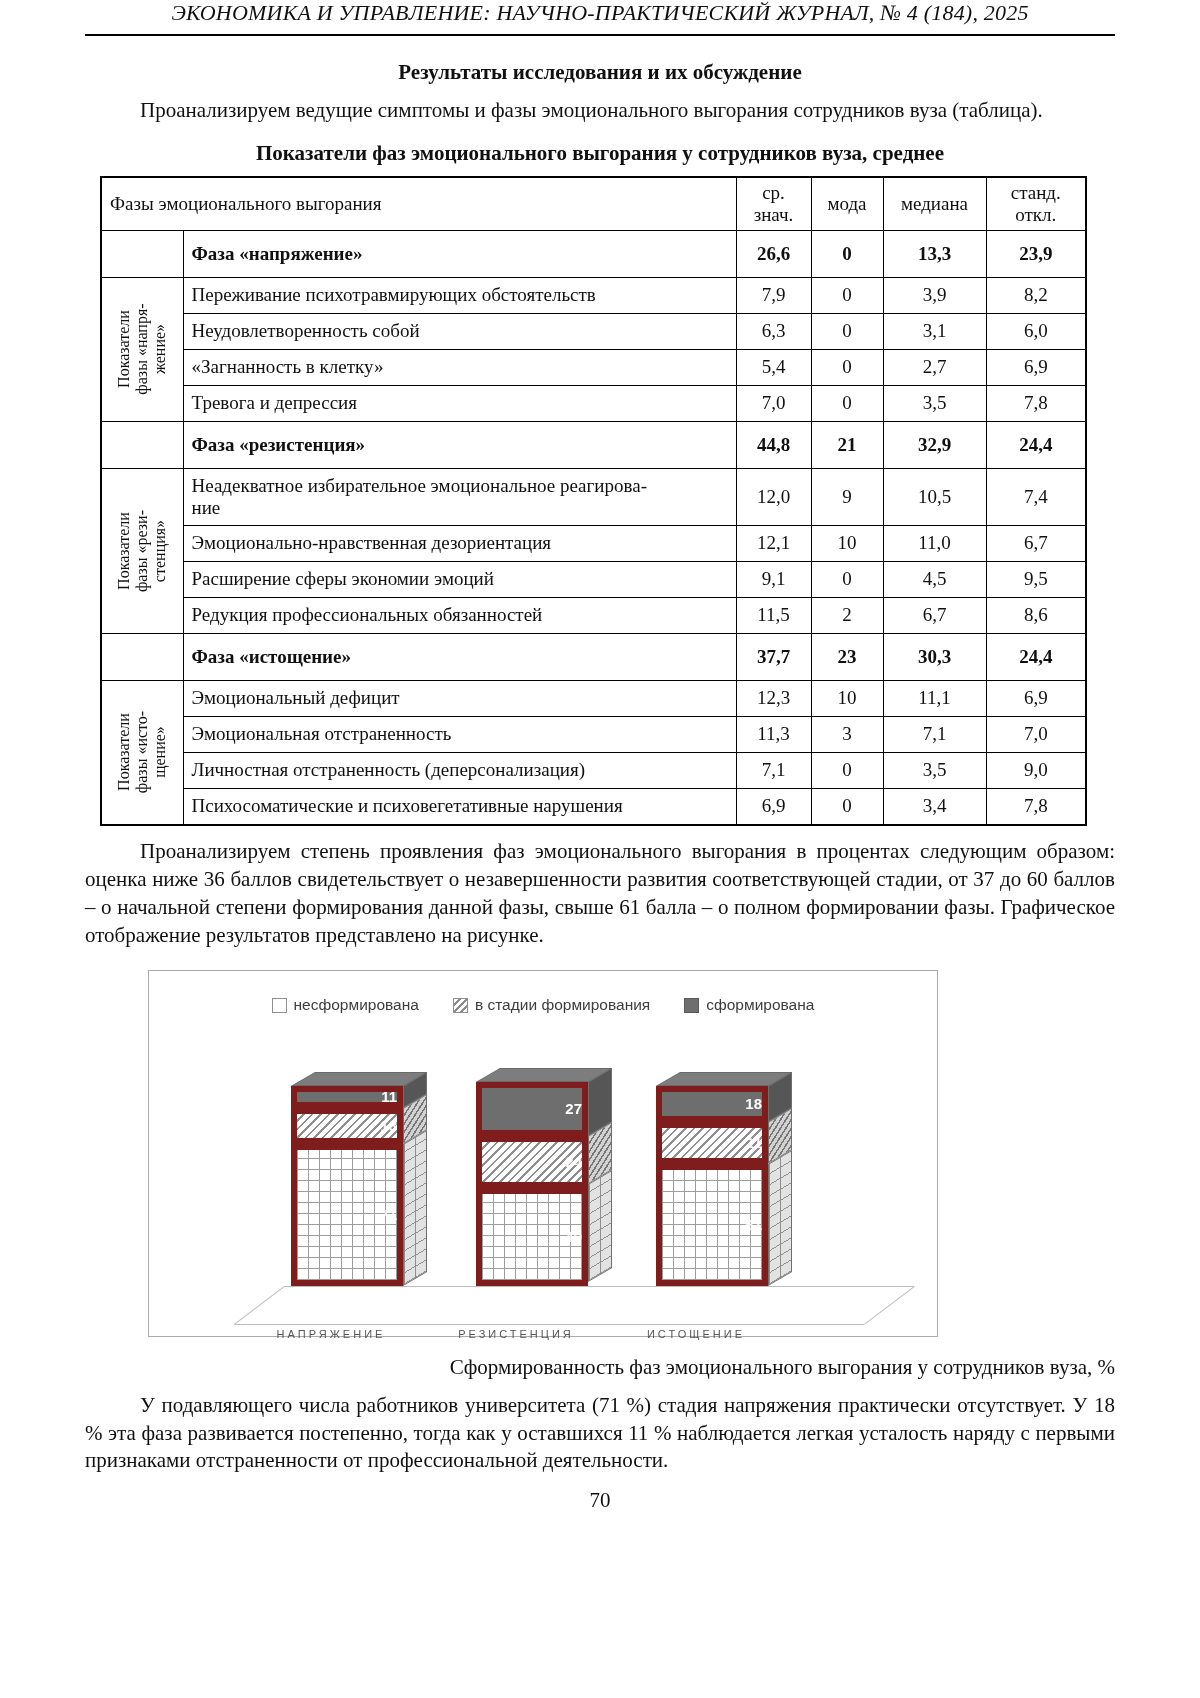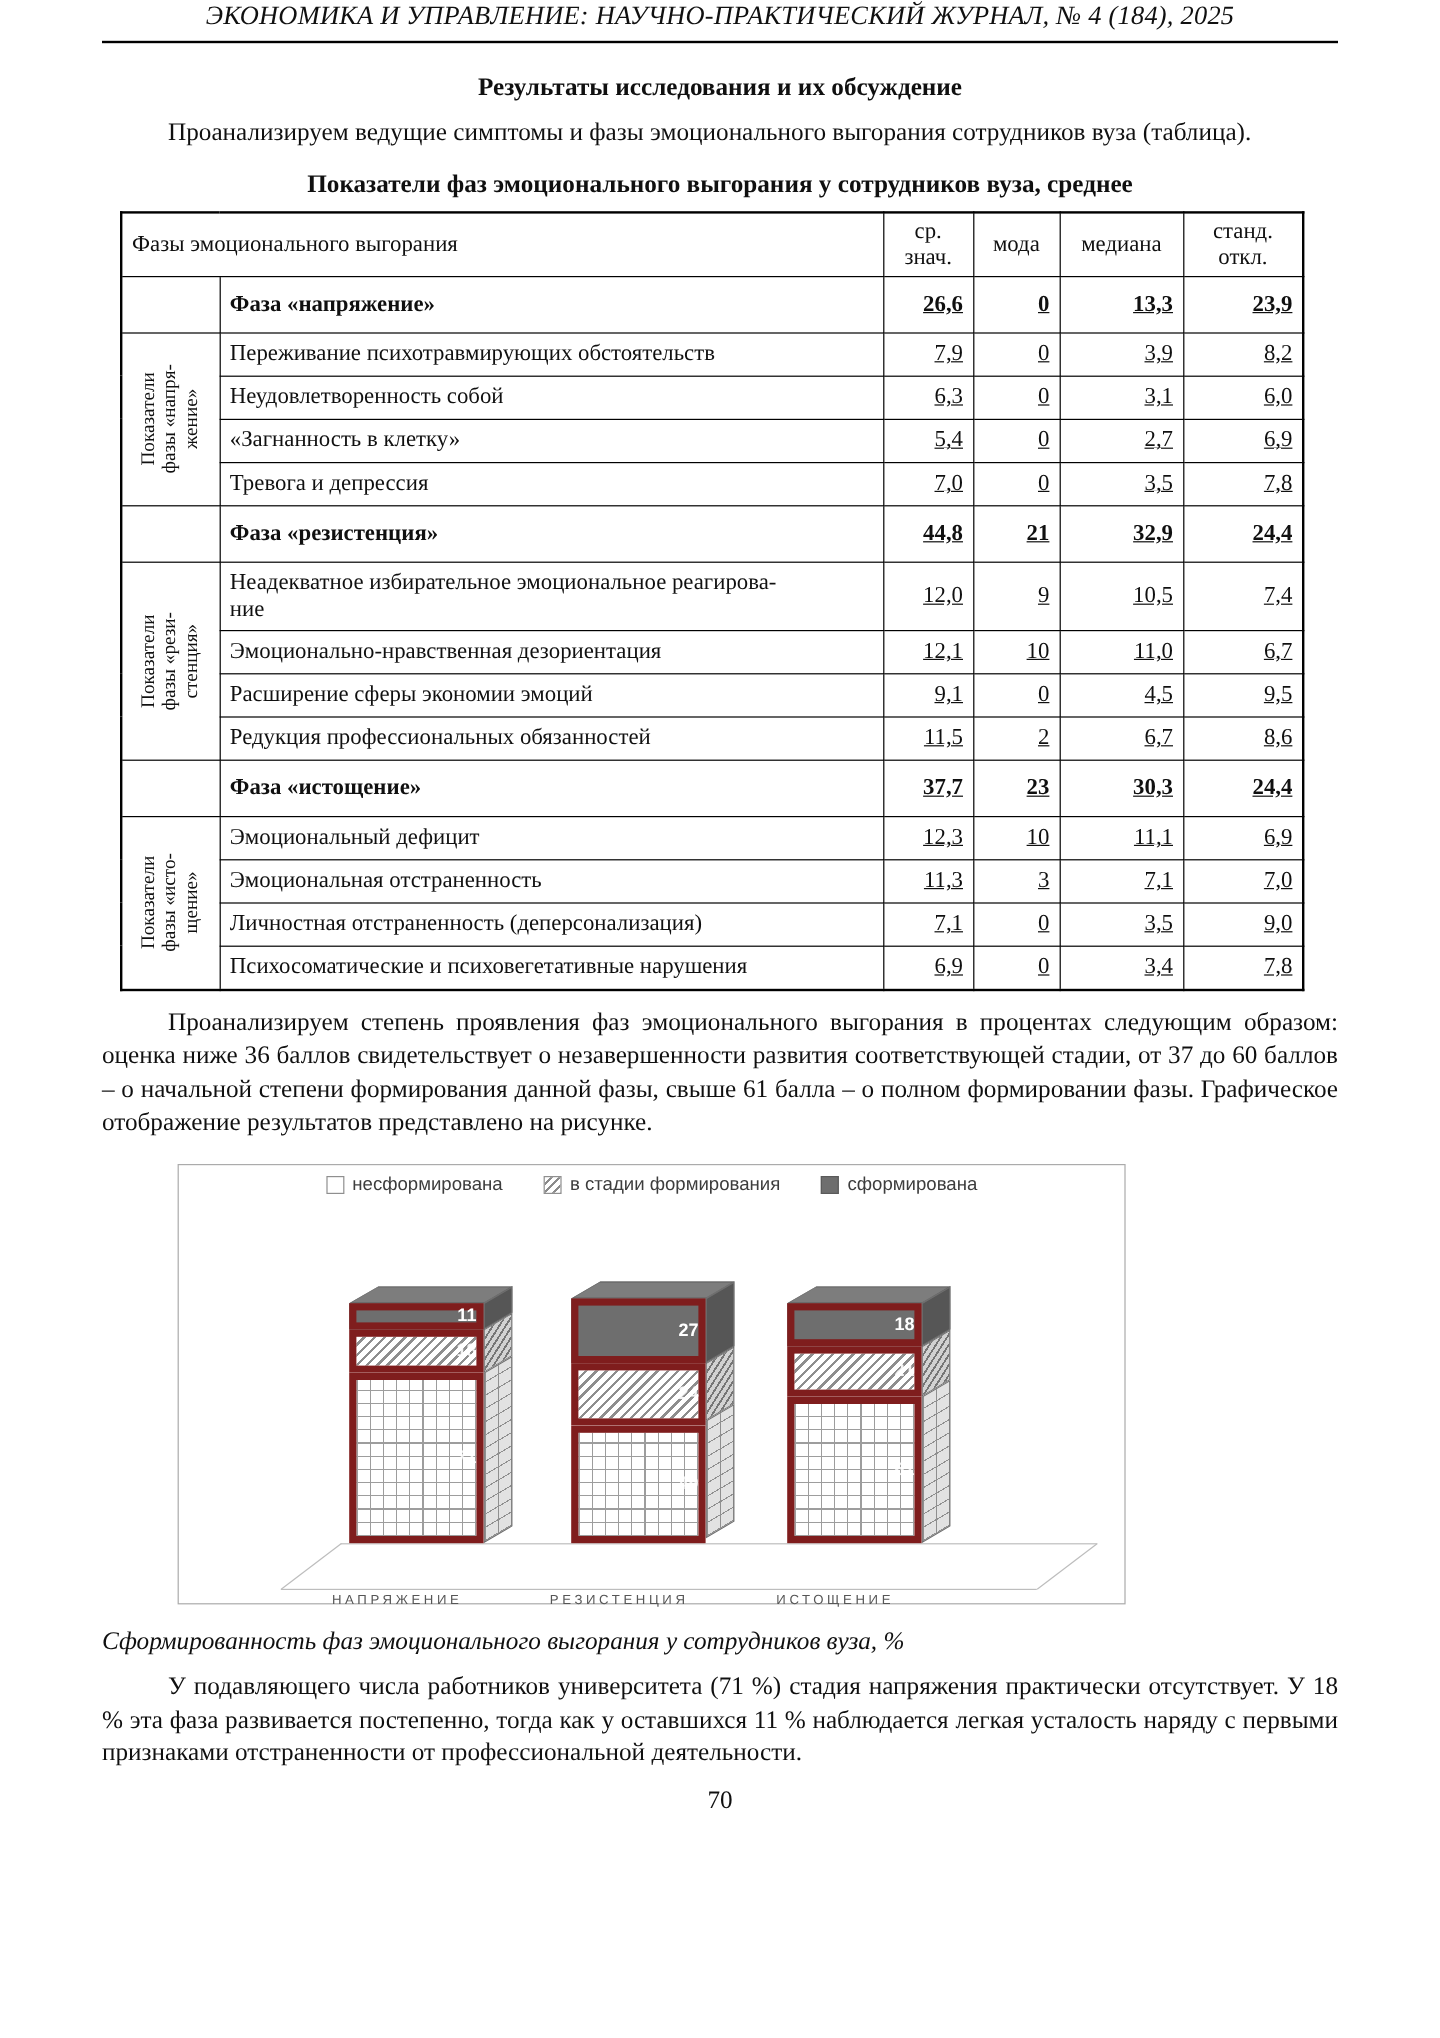--- a/index.html
+++ b/index.html
@@ -22,34 +22,34 @@
   
   table.data-table { border-collapse:collapse; width:985px; margin-left:15px; font-size:19px; border:2px solid #000; table-layout:fixed;padding-left:22px; }
   table.data-table td { border:1px solid #000; padding:2px 8px; vertical-align:middle; }
   .row-head td { height:48px; }
   .row-phase td { height:42px; }
   .row-item td { height:31px; }
   .row-tall td { height:52px; }
   .cell-headleft { text-align:left; padding-left:12px; }
   .cell-head { text-align:center; }
   .cell-name { text-align:left; padding-left:10px; }
-  .cell-num { text-align:right;text-decoration:underline; }
+  .cell-num { text-align:center; }
   .bold { font-weight:bold; }
   .pre { white-space:pre-line; }
   .vb { vertical-align:bottom; }
   .cell-vlabel { position:relative; padding:0; }
   .vrot {
     position:absolute; top:50%; left:50%; width:150px;
     transform:translate(-50%,-50%) rotate(-90deg);
     text-align:center; font-size:16px; line-height:1.12; white-space:pre-line;
   }
 
   
   .chart-box { position:relative; width:788px; height:365px; border:1px solid #ababab; margin:20px 0 0 63px; background:#fff; }
-  .legend { height:53px; display:flex; justify-content:center; align-items:flex-start; gap:34px; padding-top:8px;
+  .legend { height:53px; display:flex; justify-content:center; align-items:center; gap:34px; padding-top:8px;
             font-family:"Liberation Sans", sans-serif; font-size:15.5px; color:#3d3d3d; }
   .legend-item { display:flex; align-items:center; }
   .swatch { width:13px; height:13px; display:inline-block; margin-right:7px; border:1px solid #8f8f8f; }
   .sw0 { background:#ffffff; }
   .sw1 { background:repeating-linear-gradient(135deg,#ffffff 0 3px,#8b8b8b 3px 5px); }
   .sw2 { background:#6e6e6e; border-color:#5a5a5a; }
 
   .plot { position:relative; height:312px; font-family:"Liberation Sans", sans-serif; }
 
   .floor-line { position:absolute; height:1px; background:#bdbdbd; }
@@ -78,21 +78,21 @@
   .sseg { box-sizing:border-box; border:1px solid #6f6f6f; }
   .ss2 { background:#565656; }
   .ss1 { background:repeating-linear-gradient(135deg,#d2d2d2 0 4px,#767676 4px 6px); }
   .ss0 { background-color:#e2e2e2;
          background-image:repeating-linear-gradient(0deg,#8f8f8f 0 1px,transparent 1px 11px),
                           repeating-linear-gradient(90deg,#8f8f8f 0 1px,transparent 1px 11px); }
 
   .cat-label { position:absolute; bottom:4px; width:220px; text-align:center;
                font-size:11px; letter-spacing:3px; color:#565656; }
 
-  .fig-caption { text-align:left; font-style:italic; font-size:21px; margin-top:18px; }
+  .fig-caption { text-align:right; font-size:21px; margin-top:18px; }
 
   .page-number { position:absolute; left:0; right:0; top:1488px; text-align:center; font-size:21px; }
 </style>
 </head>
 <body>
 
 <div class="content">
 
   <div class="running-head">ЭКОНОМИКА И УПРАВЛЕНИЕ: НАУЧНО-ПРАКТИЧЕСКИЙ ЖУРНАЛ, № 4 (184), 2025</div>
   <hr class="head-rule">

